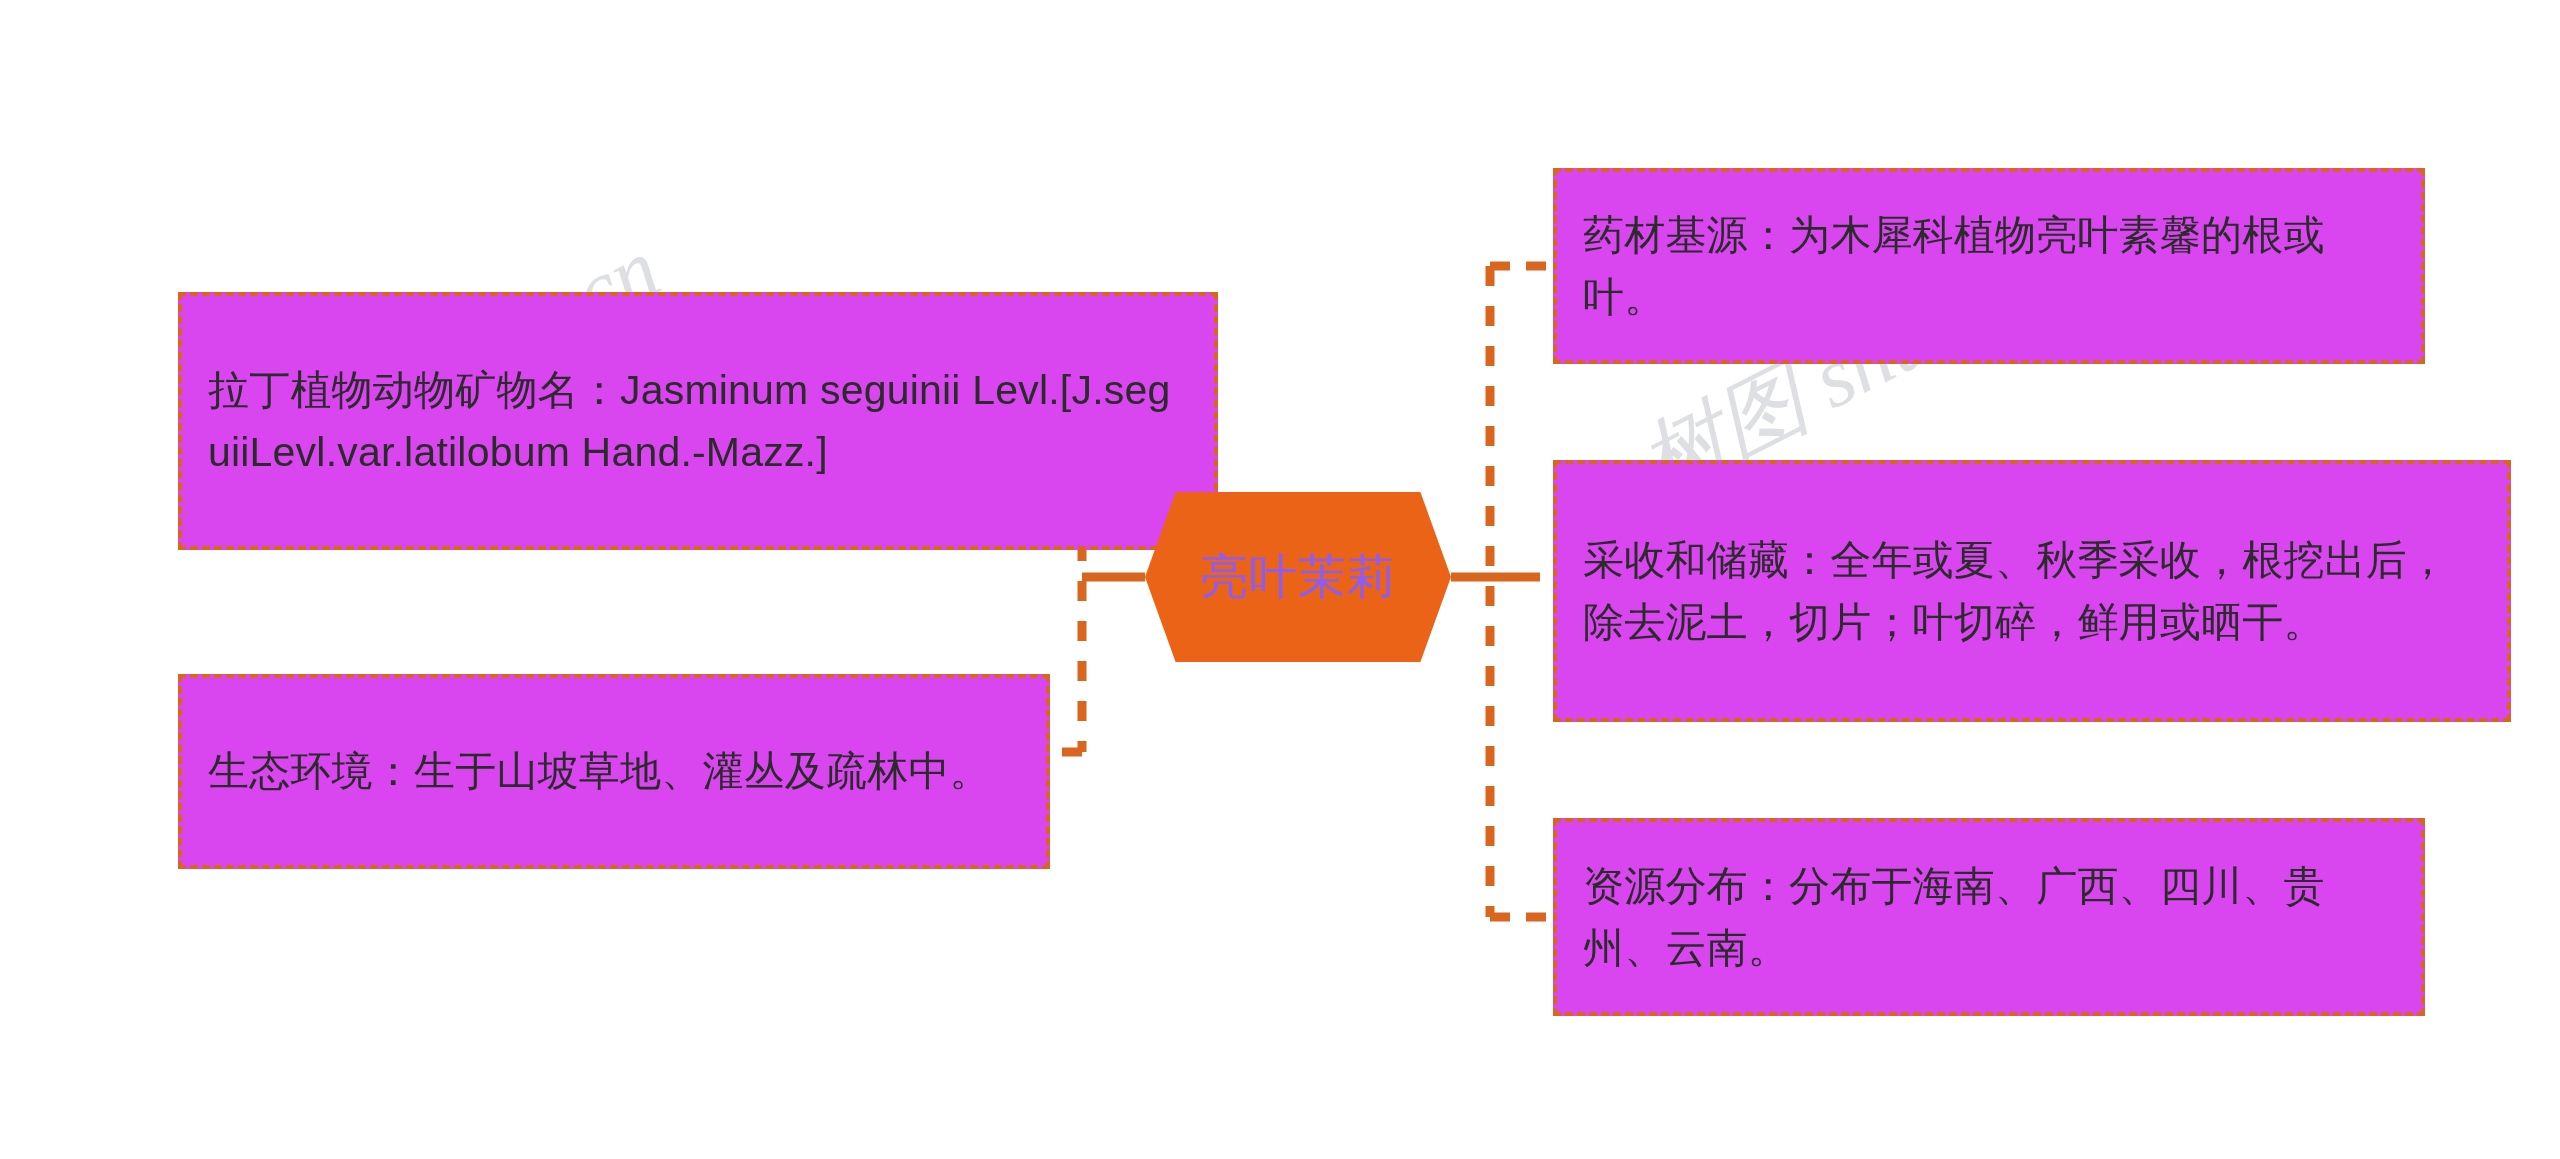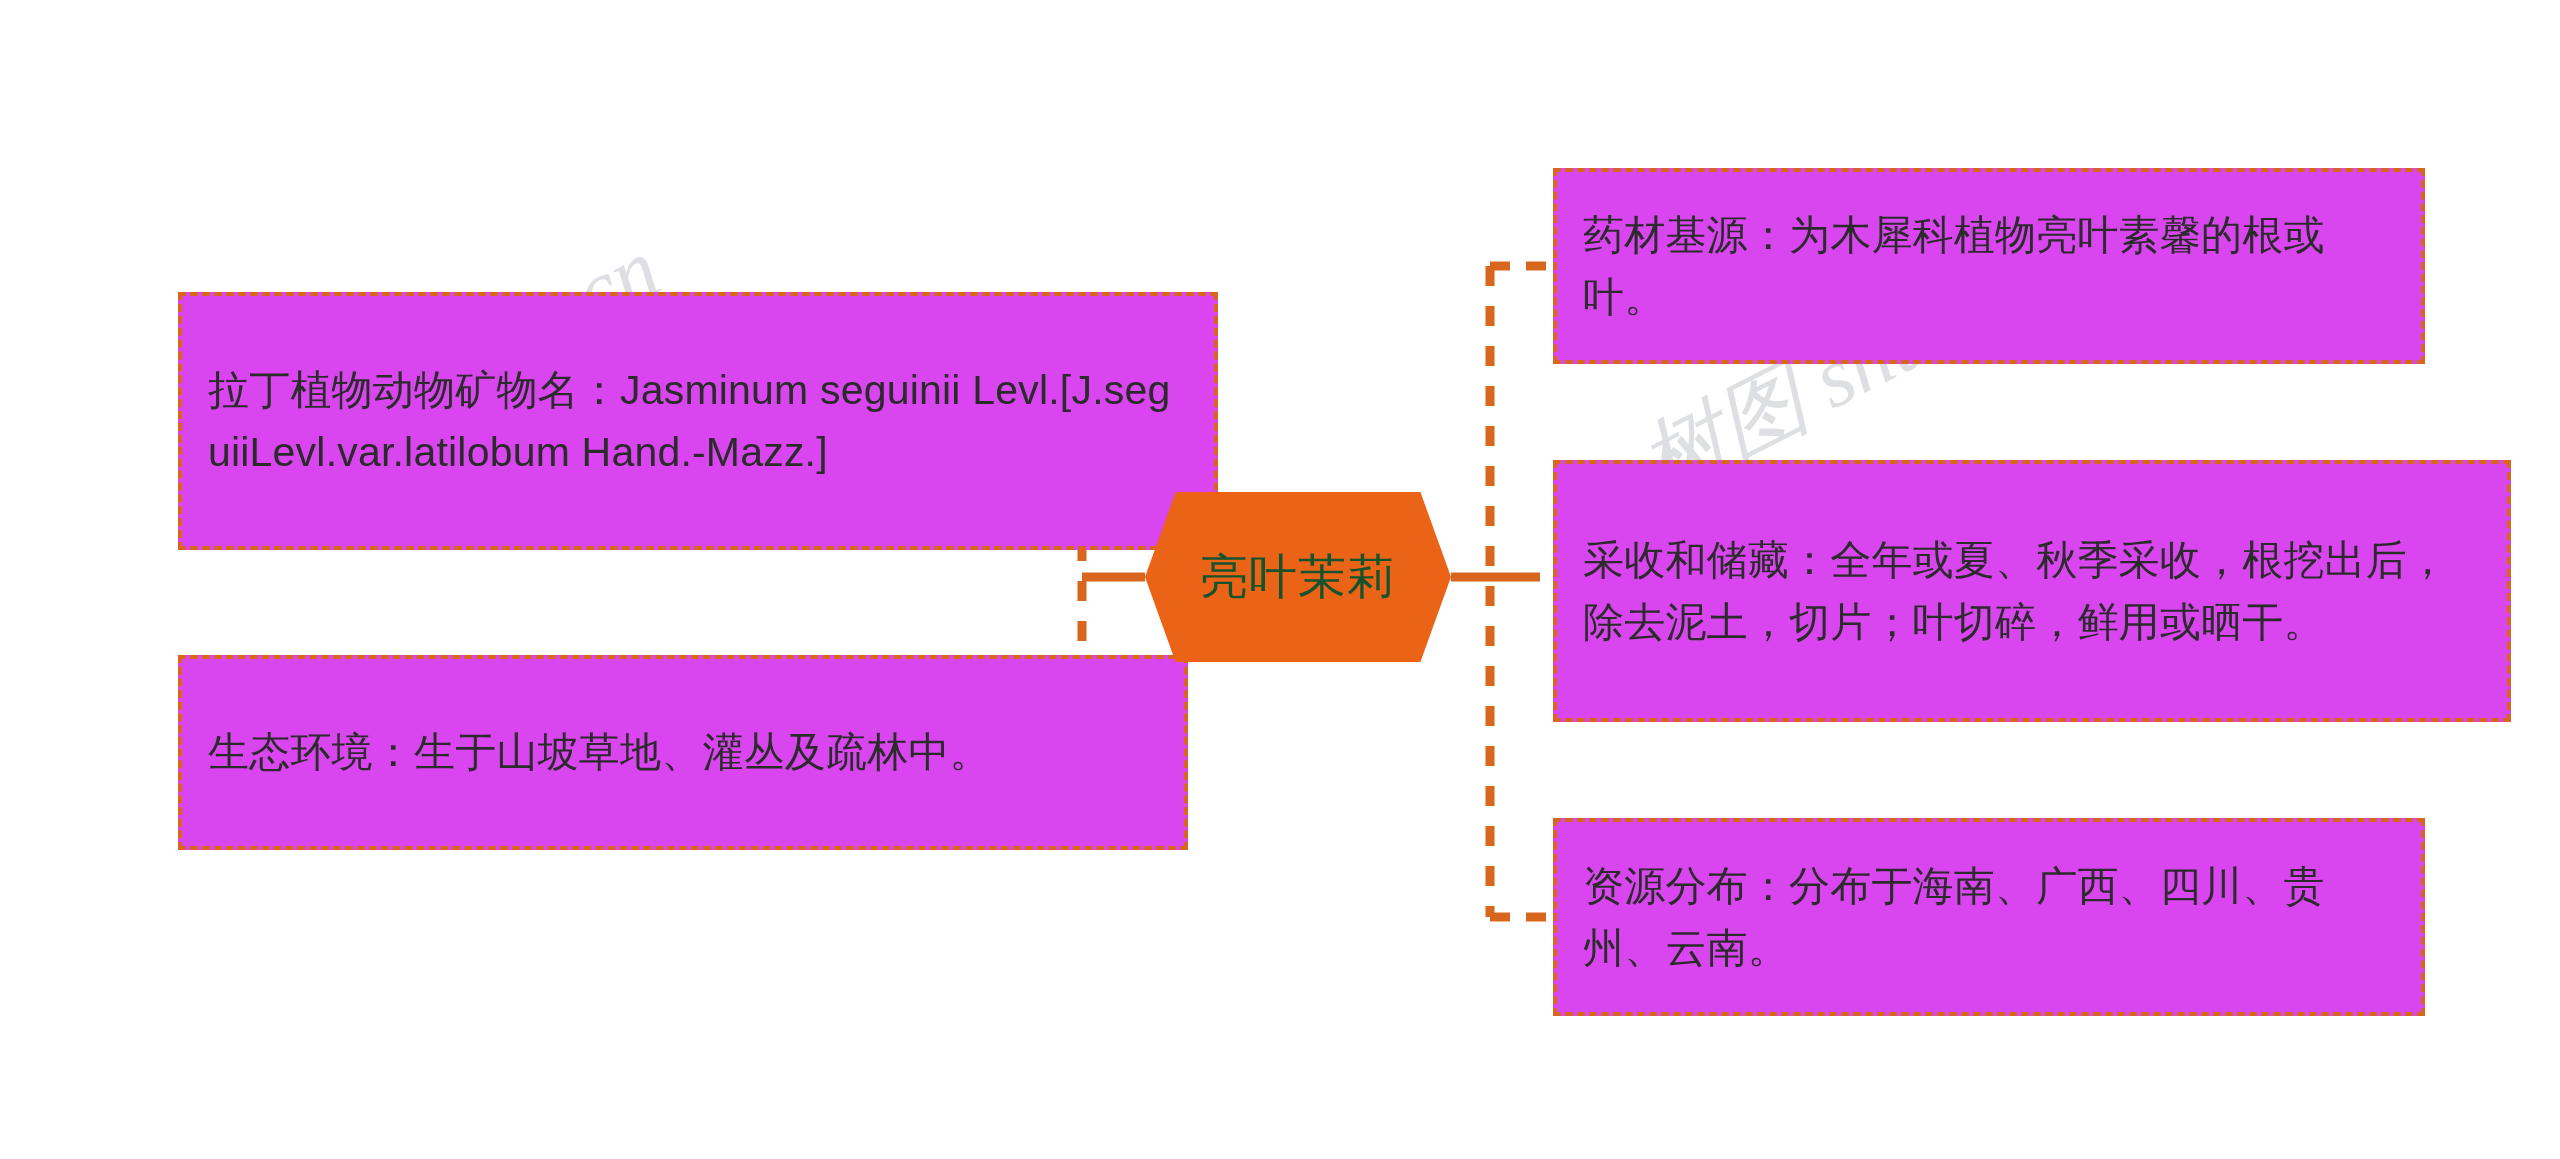--- a/index.html
+++ b/index.html
@@ -76,21 +76,21 @@
     font-size: 41px;
     line-height: 1.52;
     color: #2b2b2b;
     font-family: "Liberation Sans", "DejaVu Sans", sans-serif;
     letter-spacing: 0.2px;
     word-break: break-all;
   }
 
   
   #box-latin-name   { left: 178px;  top: 292px;  width: 1040px; height: 258px; }
-  #box-ecology      { left: 178px;  top: 655px;  width: 1010px; height: 195px; }
+  #box-ecology      { left: 178px;  top: 674px;  width: 872px; height: 195px; }
   #box-source       { left: 1553px; top: 168px;  width: 872px; height: 196px; }
   #box-harvest      { left: 1553px; top: 460px;  width: 958px; height: 262px; }
   #box-distribution { left: 1553px; top: 818px;  width: 872px; height: 198px; }
 
   
   #central-node {
     position: absolute;
     left: 1145px;
     top: 492px;
     width: 306px;
@@ -106,21 +106,21 @@
     clip-path: polygon(10% 0%, 90% 0%, 100% 50%, 90% 100%, 10% 100%, 0% 50%);
   }
   #central-node .hex-label {
     position: absolute;
     left: 0; top: 0;
     width: 100%;
     height: 100%;
     display: flex;
     align-items: center;
     justify-content: center;
-    color: #14532d;
+    color: #8b5cf6;
     font-size: 48px;
     letter-spacing: 1px;
     font-family: "Liberation Sans", "DejaVu Sans", sans-serif;
   }
 </style>
 </head>
 <body>
 
 <div id="canvas">
 

